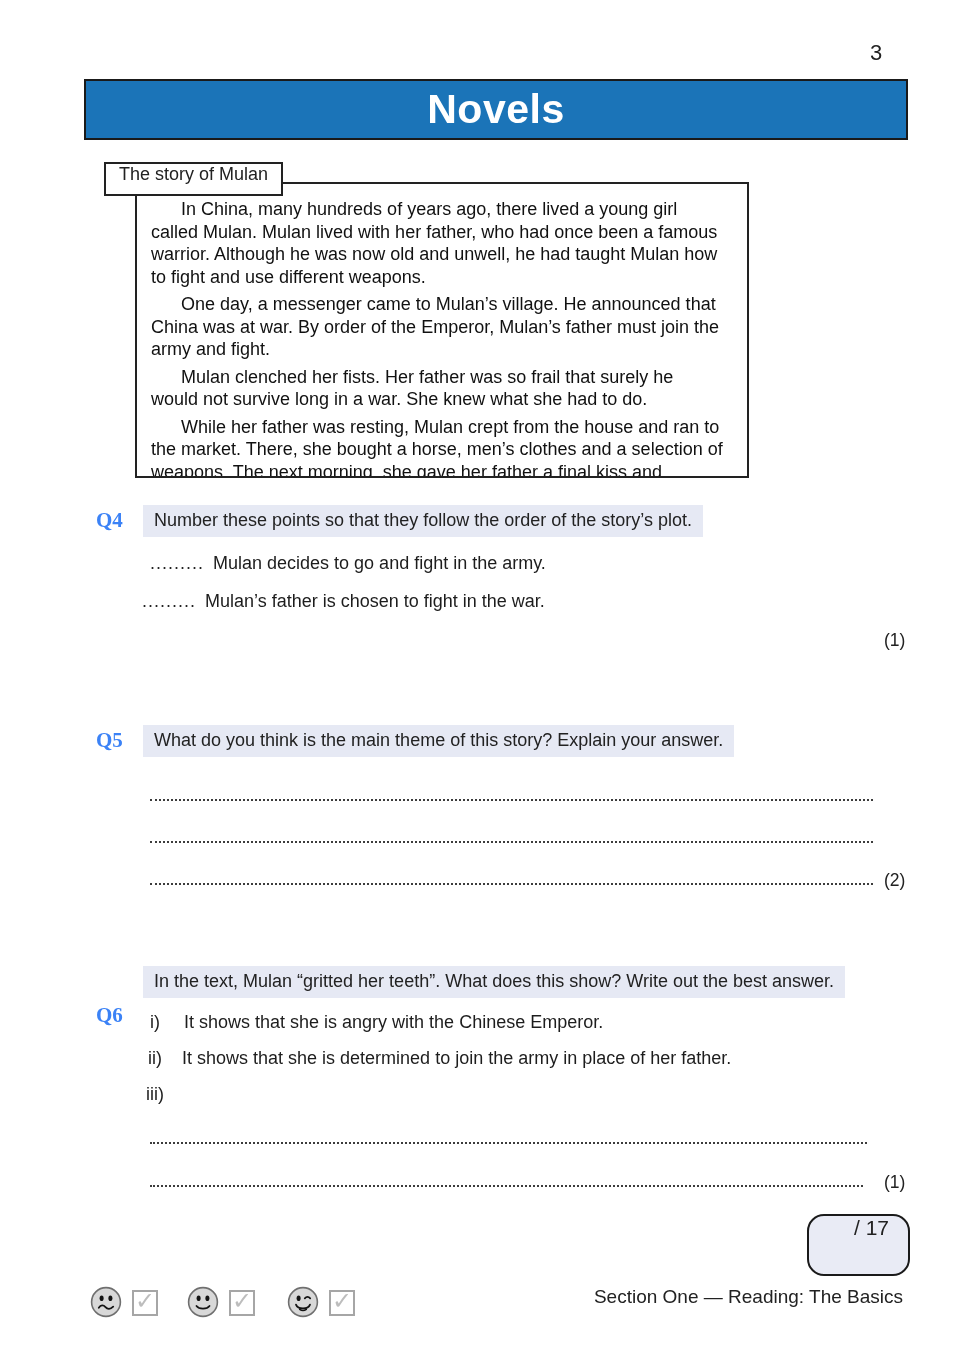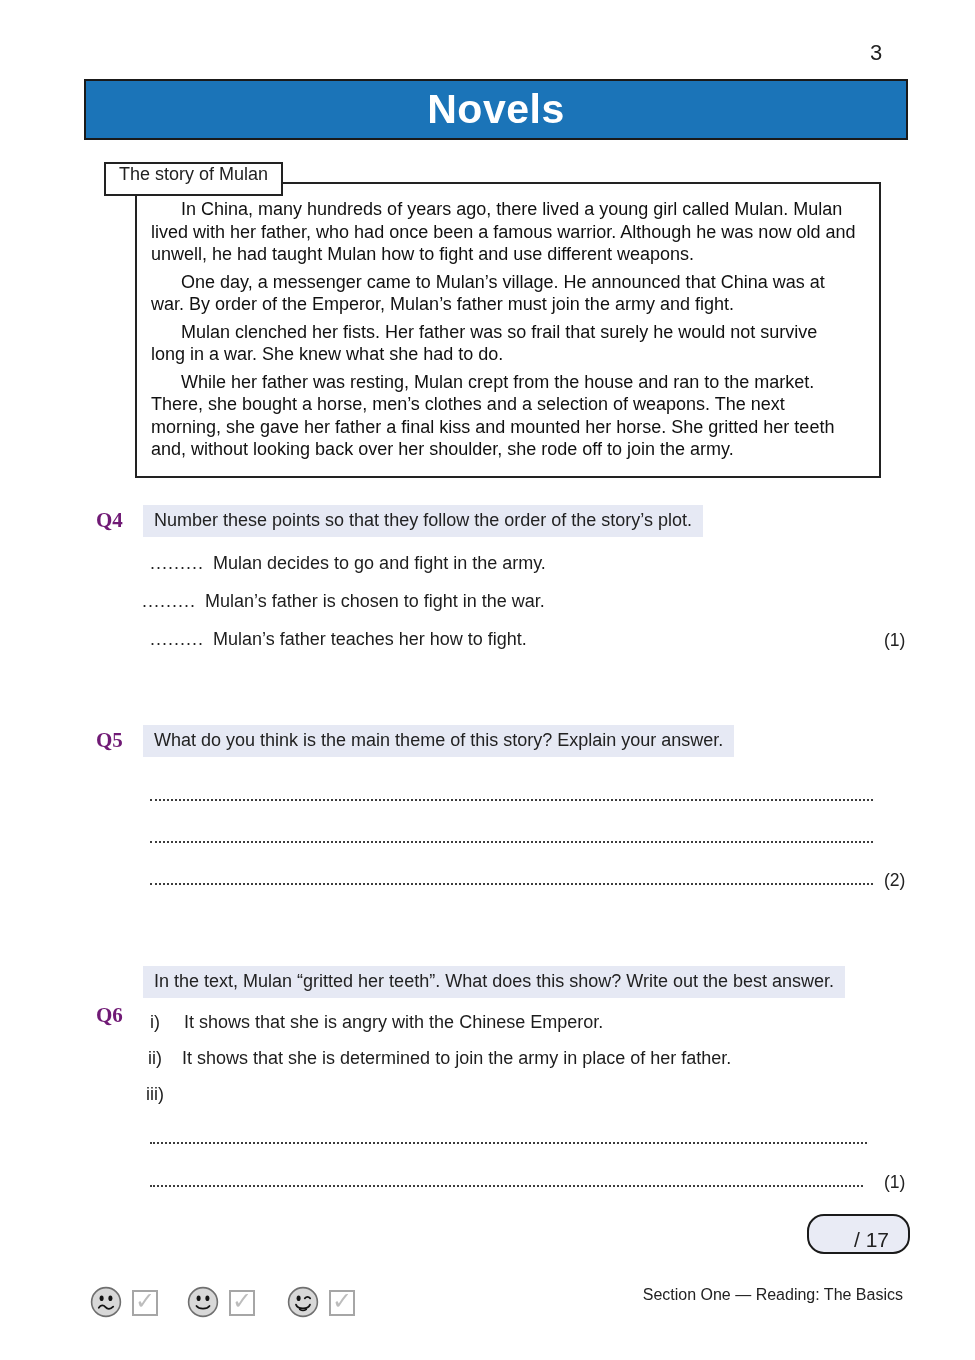--- a/index.html
+++ b/index.html
@@ -17,54 +17,54 @@
   }
   .banner span { color: #ffffff; font-weight: bold; font-size: 41px; letter-spacing: 0.5px; }
 
   .story-label {
     left: 104px; top: 162px; height: 34px; z-index: 3;
     background: #ffffff; border: 2px solid #222;
     display: flex; align-items: flex-start; padding: 0 13px;
     font-size: 18px; color: #222;
   }
   .story-box {
-    left: 135px; top: 182px; width: 746px; height: 296px; z-index: 1;
+    left: 135px; top: 182px; width: 614px; height: 296px; z-index: 1;
     background: #ffffff; border: 2px solid #222;
     padding: 14px 23px 8px 14px; overflow: hidden;
   }
   .story-box p { margin: 0 0 5px 0; text-indent: 30px; font-size: 18px; line-height: 22.5px; color: #111; }
 
-  .q-label { font-family: "Liberation Serif", serif; font-weight: bold; font-size: 21px; color: #701a75; }
+  .q-label { font-family: "Liberation Serif", serif; font-weight: bold; font-size: 21px; color: #3b82f6; }
   .q-prompt {
     background: #e6e9f4; padding: 5px 11px 6px 11px;
     font-size: 18px; color: #222; white-space: nowrap;
   }
   .item-row { font-size: 18px; color: #1d1d1d; }
   .dots-span { letter-spacing: 1px; color: #222; margin-right: 9px; }
   .option-row { display: flex; font-size: 18px; color: #1d1d1d; }
   .numeral { width: 34px; flex: none; }
   .answer-line { border-top: 2.5px dotted #3c3c3c; height: 0; }
   .mark { font-size: 17.5px; color: #222; }
 
   .score-box {
-    left: 807px; top: 1214px; width: 103px; height: 40px;
+    left: 807px; top: 1214px; width: 103px; height: 62px;
     background: #e9ebf5; border: 2.5px solid #1a1a1a; border-radius: 17px;
-    display: flex; align-items: flex-end; justify-content: center; padding-left: 26px;
+    display: flex; align-items: flex-start; justify-content: center; padding-left: 26px;
     font-size: 21px; color: #222;
   }
 
   .face-icon { position: absolute; width: 32px; height: 32px; }
   .checkbox {
     position: absolute; width: 26px; height: 26px;
     border: 2px solid #a6a6a6; background: #fff;
     display: flex; align-items: center; justify-content: center;
   }
   .checkbox span { color: #bdbdbd; font-size: 24px; line-height: 1; transform: translateY(-2px); }
 
-  .footer-text { top: 1286px; right: 72px; font-size: 16px; color: #222; }
+  .footer-text { top: 1286px; right: 72px; font-size: 19px; color: #222; }
 </style>
 </head>
 <body>
 
 <div class="page">
 
   <div class="abs page-number">3</div>
 
   <div class="abs banner">
     <span>Novels</span>
@@ -82,23 +82,20 @@
   </div>
 
   <div class="abs q-label" style="left:96px; top:508px;">Q4</div>
   <div class="abs q-prompt" style="left:143px; top:505px;">Number these points so that they follow the order of the story’s plot.</div>
 
   <div class="abs item-row" style="left:150px; top:553px;">
     <span class="dots-span">.........</span><span>Mulan decides to go and fight in the army.</span>
   </div>
   <div class="abs item-row" style="left:142px; top:591px;">
     <span class="dots-span">.........</span><span>Mulan’s father is chosen to fight in the war.</span>
-  </div>
-  <div class="abs item-row" style="left:150px; top:629px;">
-    <span class="dots-span">.........</span><span>Mulan’s father teaches her how to fight.</span>
   </div>
   <div class="abs mark" style="left:884px; top:630px;">(1)</div>
 
   <div class="abs q-label" style="left:96px; top:728px;">Q5</div>
   <div class="abs q-prompt" style="left:143px; top:725px;">What do you think is the main theme of this story?  Explain your answer.</div>
 
   <div class="abs answer-line" style="left:150px; top:799px; width:723px;"></div>
   <div class="abs answer-line" style="left:150px; top:841px; width:723px;"></div>
   <div class="abs answer-line" style="left:150px; top:883px; width:723px;"></div>
   <div class="abs mark" style="left:884px; top:870px;">(2)</div>

